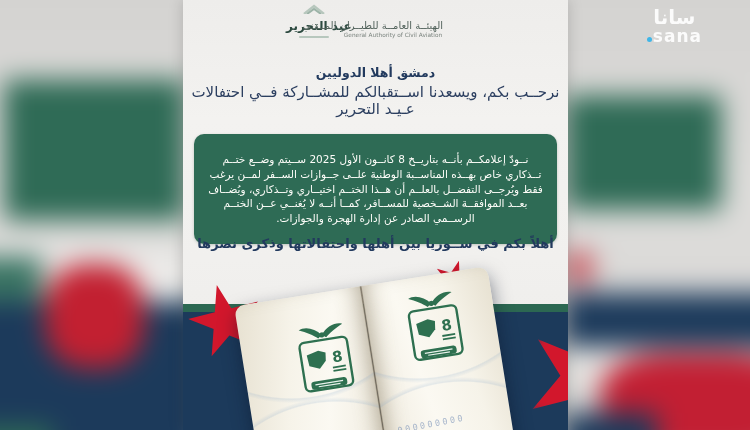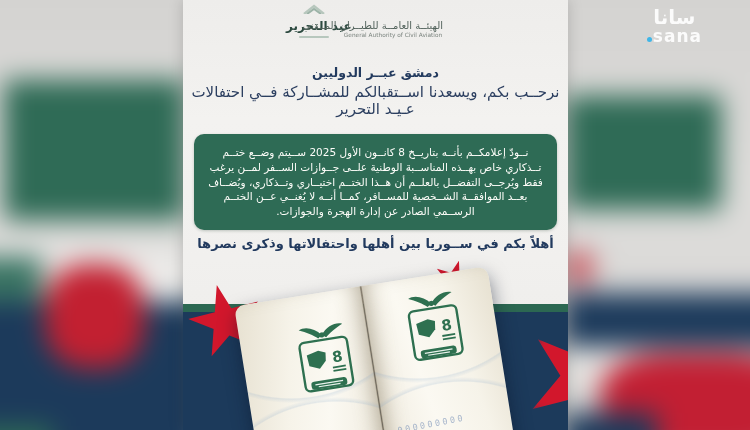--- a/index.html
+++ b/index.html
@@ -52,21 +52,21 @@
   .gaca-ar{font-size:10px;font-weight:normal;color:#53635c;white-space:nowrap;}
   .gaca-en{font-size:5.8px;color:#7a837e;white-space:nowrap;margin-top:1px;}
 
   
   .heading{position:absolute;top:63px;left:0;right:0;text-align:center;color:#223a5e;}
   .h1{font-size:12.5px;font-weight:bold;line-height:19px;}
   .sub{font-size:15px;font-weight:normal;color:#2c3f60;line-height:17px;margin-top:2px;}
 
   
   .notice{
-    position:absolute;left:11px;right:11px;top:134px;height:96px;border-radius:10px;
+    position:absolute;left:11px;right:11px;top:134px;height:110px;border-radius:10px;
     background:#2e6b55;color:#fdfdf9;display:flex;align-items:center;justify-content:center;
     box-shadow:0 1px 3px rgba(30,60,45,.25);
   }
   .notice p{margin:0;padding:2px 13px;font-size:10.5px;line-height:14.8px;text-align:center;}
 
   
   .welcome{position:absolute;top:236px;left:0;right:0;text-align:center;
     font-size:13px;font-weight:bold;color:#223a5e;}
 
   
@@ -141,21 +141,21 @@
         <div class="eid-tagline"></div>
       </div>
       <div class="gaca-logo">
         <div class="gaca-icon"></div>
         <div class="gaca-ar" dir="rtl">الهيئــة العامــة للطيــران المــدني</div>
         <div class="gaca-en">General Authority of Civil Aviation</div>
       </div>
     </div>
 
     <div class="heading" dir="rtl">
-      <div class="h1">دمشق عبــر الدوليين</div>
+      <div class="h1">دمشق أهلا الدوليين</div>
       <div class="sub">نرحــب بكم، ويسعدنا اســتقبالكم للمشــاركة فــي احتفالات عـيـد التحرير</div>
     </div>
 
     <div class="notice" dir="rtl">
       <p>نــودّ إعلامكــم بأنــه بتاريــخ 8 كانــون الأول 2025 ســيتم وضــع ختــم تــذكاري خاص بهــذه المناســبة الوطنية علــى جــوازات الســفر لمــن يرغب فقط ويُرجــى التفضــل بالعلــم أن هــذا الختــم اختيــاري وتــذكاري، ويُضــاف بعــد الموافقــة الشــخصية للمســافر، كمــا أنــه لا يُغنــي عــن الختــم الرســمي الصادر عن إدارة الهجرة والجوازات.</p>
     </div>
 
     <div class="welcome" dir="rtl">أهلاً بكم في ســوريا  بين أهلها واحتفالاتها وذكرى نصرها</div>
 
     <div class="green-stripe"></div>

